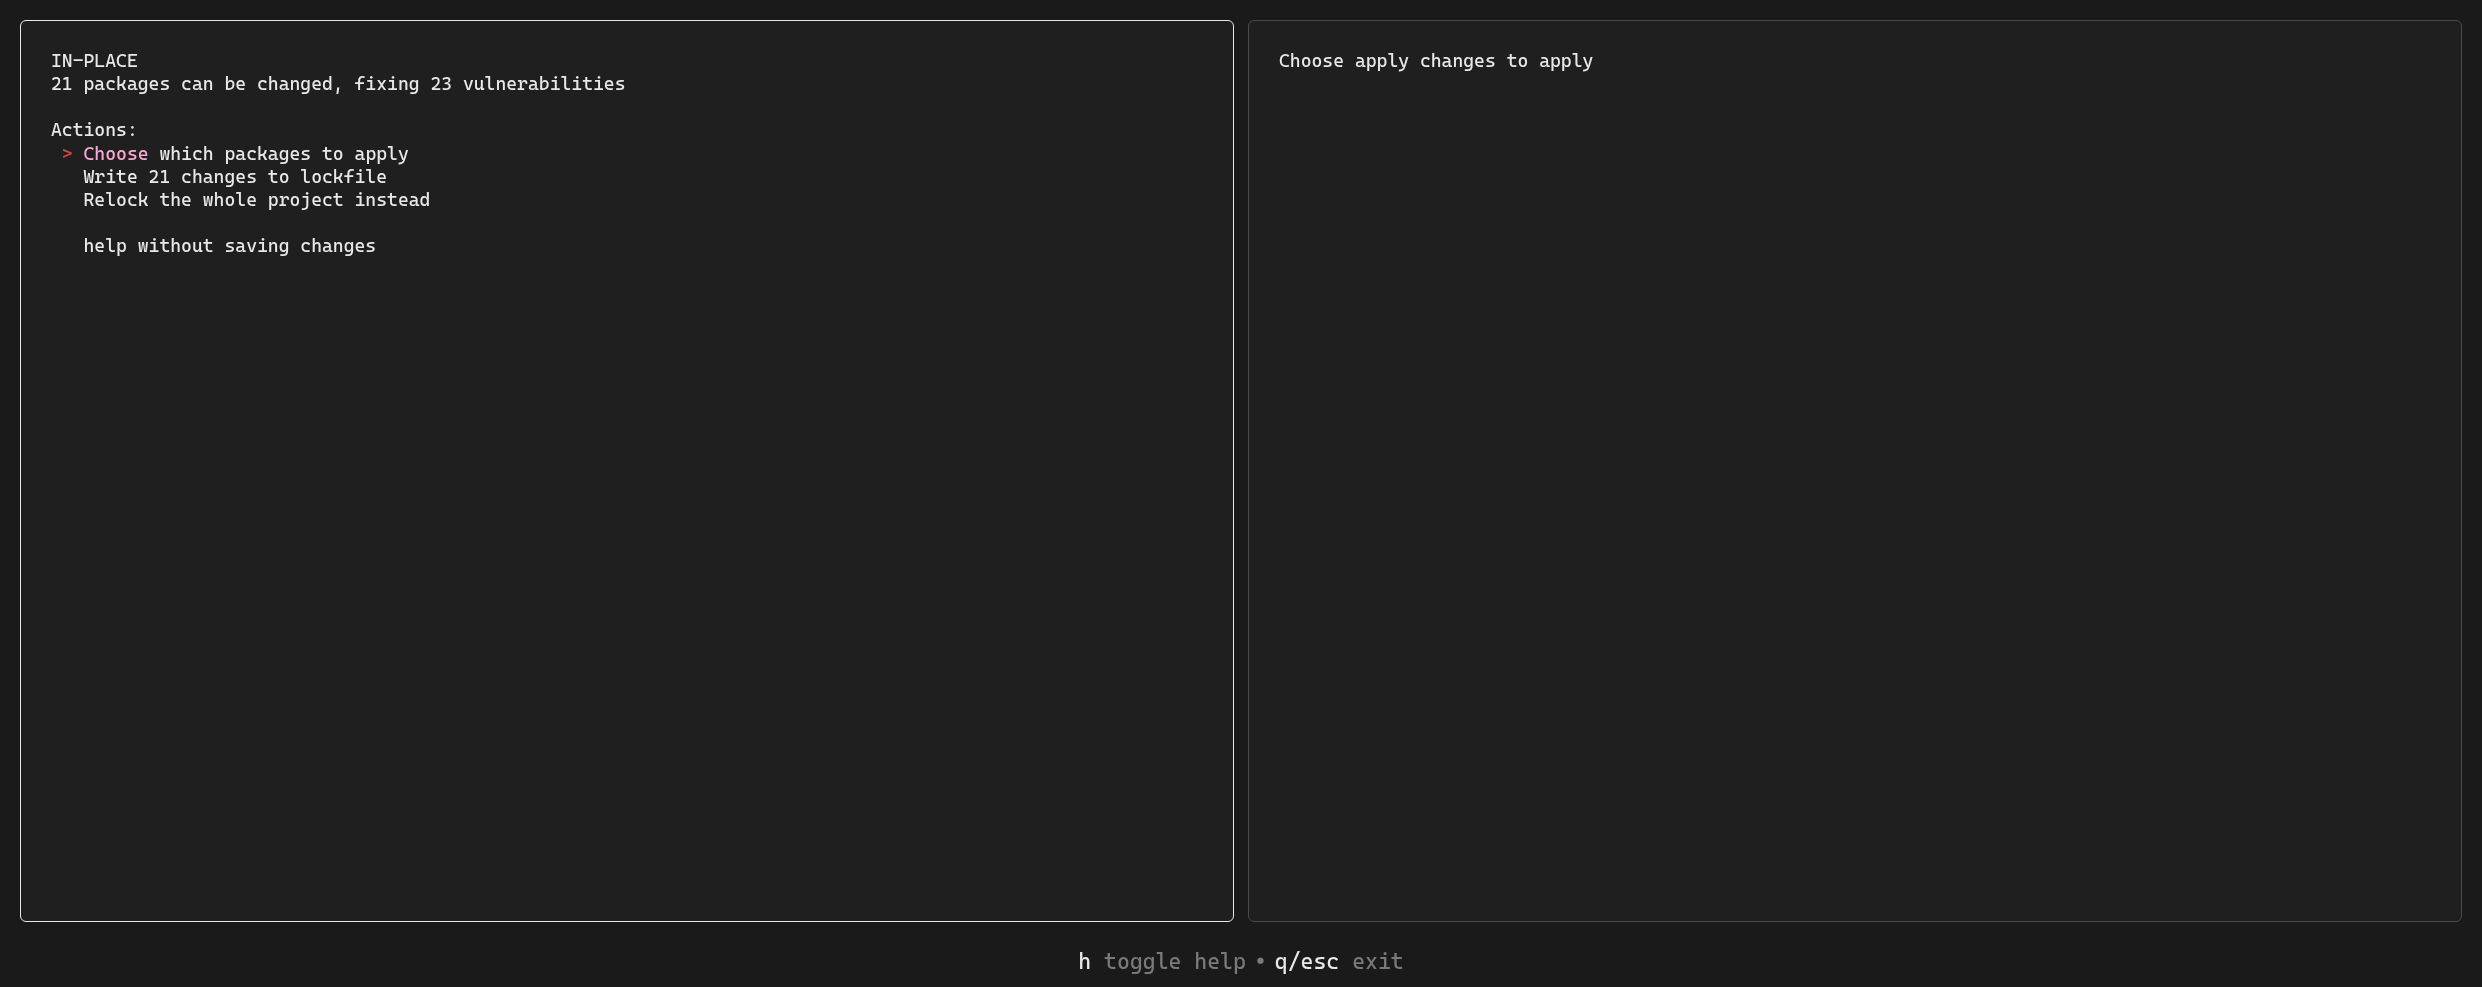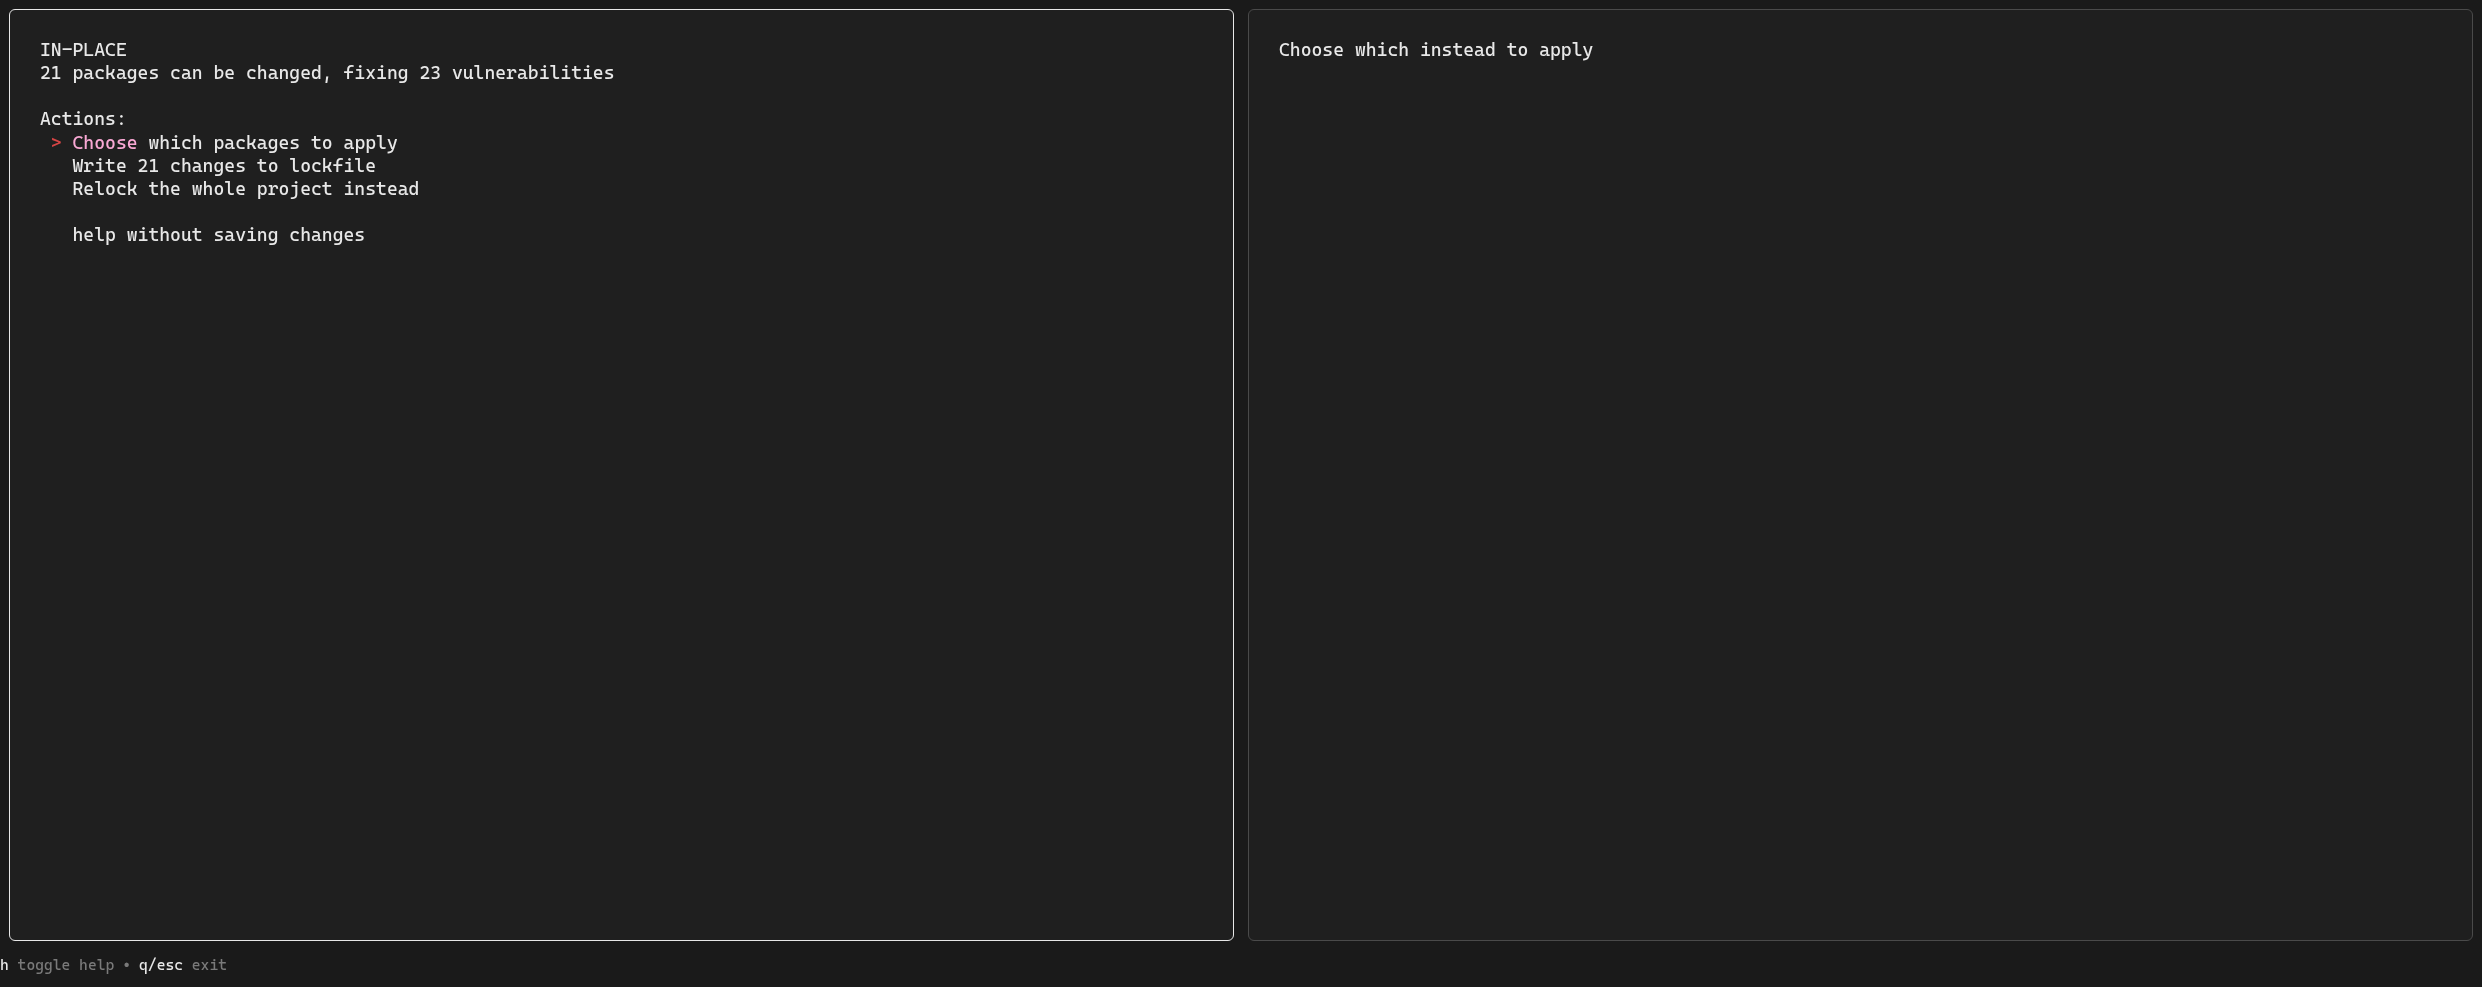--- a/index.html
+++ b/index.html
@@ -15,21 +15,21 @@
       line-height: 1.25;
       width: 2482px;
       height: 987px;
       overflow: hidden;
       display: flex;
       flex-direction: column;
     }
     .panels {
       display: flex;
       flex: 1;
-      padding: 9px;
+      padding: 20px;
       gap: 14px;
     }
     .panel {
       flex: 1;
       border-radius: 6px;
       padding: 28px 30px;
       background-color: #1f1f1f;
     }
     .panel-left {
       border: 1.5px solid #e8e8e8;
@@ -44,22 +44,23 @@
     .blank {
       height: 1.25em;
     }
     .selector {
       color: #d64545;
     }
     .highlight {
       color: #f9a8d4;
     }
     .footer {
+      text-align: center;
       padding: 6px 0 12px 0;
-      font-size: 15px;
+      font-size: 22px;
     }
     .footer-key {
       color: #e8e8e8;
     }
     .footer-label {
       color: #7a7a7a;
     }
     .footer-sep {
       color: #7a7a7a;
       margin: 0 8px;
@@ -74,19 +75,19 @@
     <div class="line">21 packages can be changed, fixing 23 vulnerabilities</div>
     <div class="blank"></div>
     <div class="line">Actions:</div>
     <div class="line"><span class="selector"> &gt; </span><span class="highlight">Choose</span><span> which packages to apply</span></div>
     <div class="line"><span>   </span><span>Write 21 changes to lockfile</span></div>
     <div class="line"><span>   </span><span>Relock the whole project instead</span></div>
     <div class="blank"></div>
     <div class="line"><span>   </span><span>help without saving changes</span></div>
   </div>
   <div class="panel panel-right">
-    <div class="line">Choose which instead to apply</div>
+    <div class="line">Choose apply changes to apply</div>
   </div>
 </div>
 
 <div class="footer">
   <span class="footer-key">h</span><span class="footer-label"> toggle help</span><span class="footer-sep">•</span><span class="footer-key">q/esc</span><span class="footer-label"> exit</span>
 </div>
 
 </body></html>

